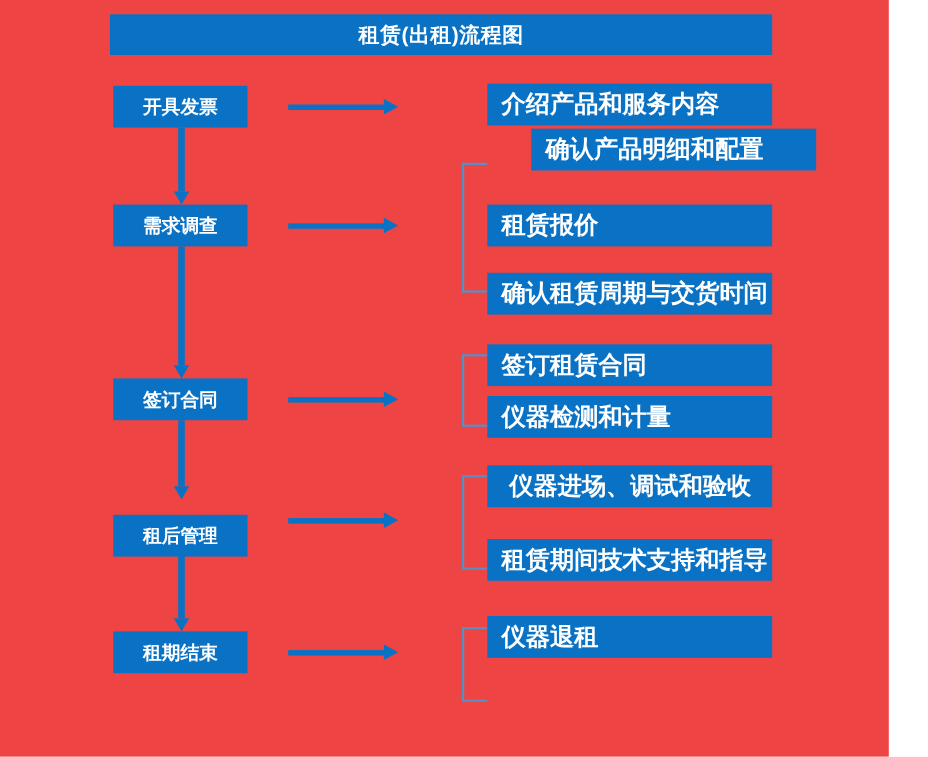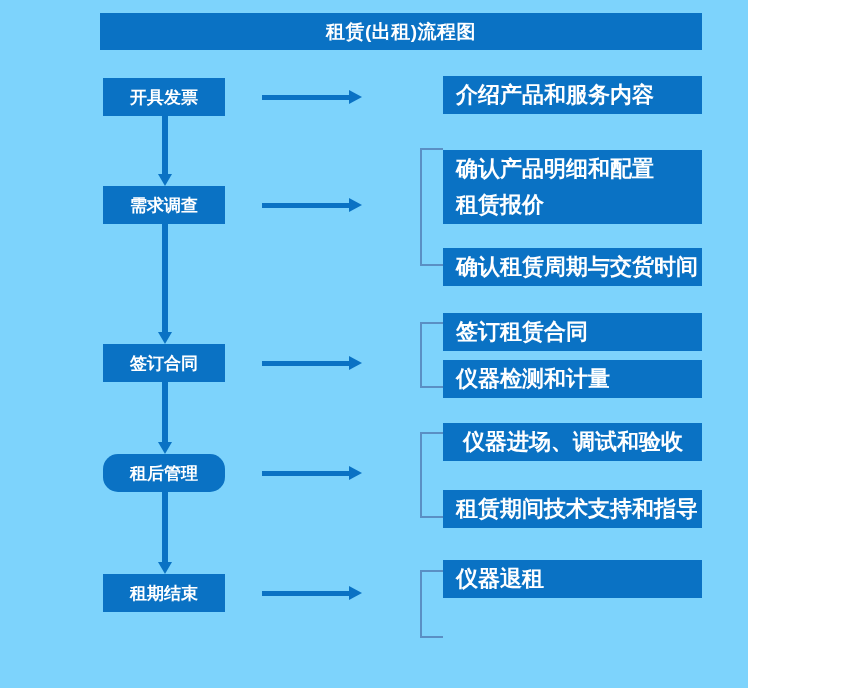--- a/index.html
+++ b/index.html
@@ -5,23 +5,23 @@
   html, body {
     margin: 0;
     padding: 0;
     background: #ffffff;
   }
   body {
     font-family: "Liberation Sans", "DejaVu Sans", sans-serif;
   }
   #canvas {
     position: relative;
-    width: 748px;
+    width: 808px;
     height: 688px;
-    background: #7dd3fc;
+    background: #ef4444;
     overflow: hidden;
   }
 
   
   .title-bar {
     position: absolute;
     left: 100px;
     top: 13px;
     width: 602px;
     height: 37px;
@@ -127,21 +127,21 @@
 </head>
 <body>
 
 <div id="canvas">
 
   <div class="title-bar">租赁(出租)流程图</div>
 
   <div class="box box-left" style="top:78px;">开具发票</div>
   <div class="box box-left" style="top:186px;">需求调查</div>
   <div class="box box-left" style="top:344px;">签订合同</div>
-  <div class="box box-left" style="top:454px;border-radius:15px;">租后管理</div>
+  <div class="box box-left" style="top:468px;">租后管理</div>
   <div class="box box-left" style="top:574px;">租期结束</div>
 
   <div class="v-arrow" style="top:116px; height:70px;">
     <div class="shaft" style="height:58px;"></div>
     <div class="head"></div>
   </div>
   <div class="v-arrow" style="top:224px; height:120px;">
     <div class="shaft" style="height:108px;"></div>
     <div class="head"></div>
   </div>
@@ -174,21 +174,21 @@
     <div class="shaft"></div>
     <div class="head"></div>
   </div>
 
   <div class="bracket" style="top:148px; height:118px;"></div>
   <div class="bracket" style="top:322px; height:66px;"></div>
   <div class="bracket" style="top:432px; height:86px;"></div>
   <div class="bracket" style="top:570px; height:68px;"></div>
 
   <div class="box box-right" style="top:76px;">介绍产品和服务内容</div>
-  <div class="box box-right" style="top:150px;">确认产品明细和配置</div>
+  <div class="box box-right" style="top:117px;margin-left:40px;">确认产品明细和配置</div>
   <div class="box box-right" style="top:186px;">租赁报价</div>
   <div class="box box-right" style="top:248px;">确认租赁周期与交货时间</div>
   <div class="box box-right" style="top:313px;">签订租赁合同</div>
   <div class="box box-right" style="top:360px;">仪器检测和计量</div>
   <div class="box box-right" style="top:423px;padding-left:20px;">仪器进场、调试和验收</div>
   <div class="box box-right" style="top:490px;">租赁期间技术支持和指导</div>
   <div class="box box-right" style="top:560px;">仪器退租</div>
 
 </div>
 

